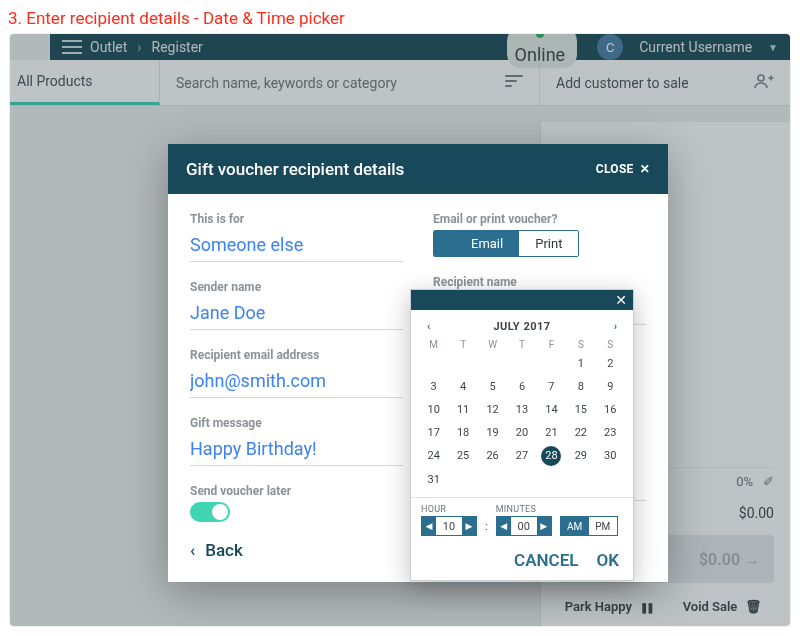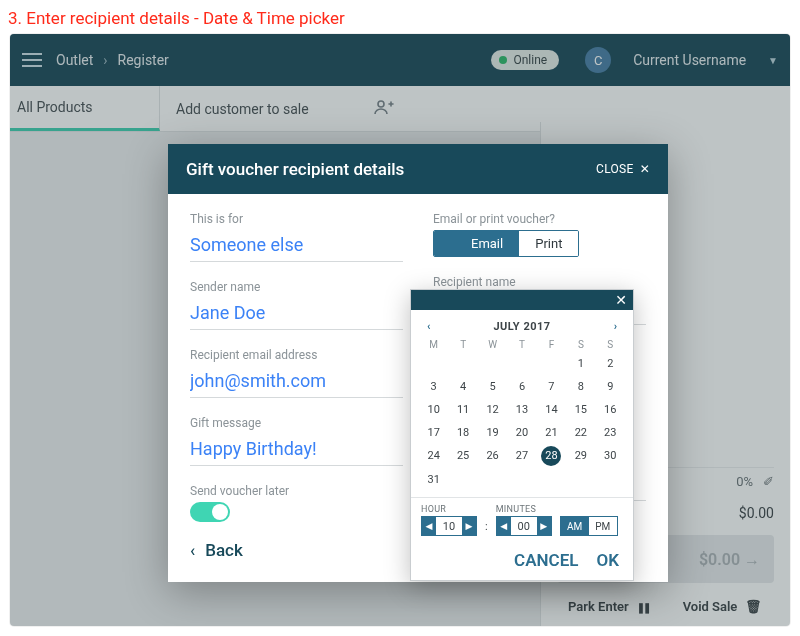--- a/index.html
+++ b/index.html
@@ -3,27 +3,27 @@
 <meta charset="utf-8">
 <style>
   * { box-sizing: border-box; margin: 0; padding: 0; font-family: -apple-system, BlinkMacSystemFont, "Segoe UI", Roboto, Helvetica, Arial, sans-serif; }
   body { background: #fff; width: 800px; height: 636px; overflow: hidden; position: relative; }
 
   .annotation { color: #ff2a1a; font-size: 17px; padding: 8px 8px 4px 8px; font-weight: 400; }
 
   .app { position: absolute; left: 10px; right: 10px; top: 34px; bottom: 10px; background: #eef0f1; border-radius: 4px; overflow: hidden; box-shadow: 0 0 0 1px rgba(0,0,0,.06); }
 
   
-  .topbar { height: 52px; background: #1c4a5a; display: flex; align-items: center; color: #e8eef1; padding: 0 12px; gap: 14px; }
+  .topbar { height: 26px; background: #1c4a5a; display: flex; align-items: center; color: #e8eef1; padding: 0 12px; gap: 8px; margin-left: 40px; }
   .hamburger { width: 20px; height: 14px; display: flex; flex-direction: column; justify-content: space-between; cursor: pointer; }
   .hamburger span { height: 2px; background: #cfe0e7; display: block; }
   .crumb { display: flex; align-items: center; gap: 10px; font-size: 14px; }
   .crumb .sep { color: #9ab5bf; }
   .topbar .spacer { flex: 1; }
-  .pill { background: #e6ece9; color: #394648; border-radius: 14px; padding: 3px 12px 3px 8px; font-size: 12px; display: inline-flex; align-items: center; gap: 6px; }
+  .pill { background: #e6ece9; color: #394648; border-radius: 14px; padding: 3px 12px 3px 8px; font-size: 18px; display: inline-flex; align-items: center; gap: 6px; flex-direction: column; }
   .pill .dot { width: 8px; height: 8px; border-radius: 50%; background: #2fb96a; }
   .avatar { width: 26px; height: 26px; border-radius: 50%; background: #4a7fa7; color: #fff; display: inline-flex; align-items: center; justify-content: center; font-size: 13px; margin-left: 12px; }
   .username { font-size: 14px; margin-left: 8px; color: #e8eef1; }
   .chevd { margin-left: 8px; font-size: 10px; color: #bcd4dc; }
 
   
   .secbar { height: 46px; background: #fff; display: flex; align-items: stretch; border-bottom: 1px solid #e1e4e6; }
   .tab { width: 150px; display: flex; align-items: center; padding-left: 7px; font-size: 14px; color: #4a5256; border-right: 1px solid #e1e4e6; border-bottom: 3px solid #40d0b0; }
   .search { flex: 1; display: flex; align-items: center; padding: 0 16px; color: #9aa2a6; font-size: 14px; gap: 10px; border-right: 1px solid #e1e4e6; }
   .search input { flex: 1; border: 0; font-size: 14px; outline: none; color: #4a5256; background: transparent; }
@@ -40,25 +40,25 @@
   .discrow { display: flex; align-items: center; justify-content: flex-end; gap: 10px; color: #6d7579; font-size: 13px; padding: 6px 0 10px; border-top: 1px solid #eceeef; }
   .amount { text-align: right; font-size: 14px; color: #3e4549; padding: 6px 0 14px; }
   .paynow { background: #e8eaec; color: #aeb4b8; border-radius: 4px; height: 48px; display: flex; align-items: center; justify-content: space-between; padding: 0 14px; font-size: 16px; font-weight: 600; }
   .bottomrow { display: flex; gap: 10px; margin-top: 16px; }
   .bottomrow .btn { flex: 1; text-align: center; font-size: 13px; color: #3e4549; font-weight: 600; display: flex; align-items: center; justify-content: center; gap: 8px; }
 
   
   .modal { position: absolute; left: 158px; top: 110px; width: 500px; background: #fff; box-shadow: 0 10px 40px rgba(0,0,0,.3); }
   .modal-head { background: #18495a; color: #fff; height: 50px; display: flex; align-items: center; justify-content: space-between; padding: 0 18px; }
   .modal-head h2 { font-size: 17px; font-weight: 500; }
-  .closebtn { font-size: 12px; font-weight: 400; letter-spacing: .3px; display: flex; align-items: flex-end; gap: 6px; cursor: pointer; }
+  .closebtn { font-size: 12px; font-weight: 700; letter-spacing: .3px; display: flex; align-items: flex-end; gap: 6px; cursor: pointer; }
   .modal-body { padding: 18px 22px 22px; }
   .cols { display: flex; gap: 30px; }
   .col { flex: 1; min-width: 0; }
-  .label { font-size: 12px; color: #8b9398; margin-bottom: 4px; display: block; }
+  .label { font-size: 12px; color: #8b9398; margin-bottom: 4px; display: block; font-weight: bold; }
   .fld { border: 0; border-bottom: 1px solid #d5d9db; font-size: 18px; color: #3b82f6; padding: 4px 0 6px; margin-bottom: 18px; outline: none; width: 100%; background: transparent; }
   .seg { display: inline-flex; border: 1px solid #2c6e8f; border-radius: 2px; overflow: hidden; margin-bottom: 18px; }
   .seg button { border: 0; background: #fff; color: #2f383d; font-size: 13px; padding: 5px 16px; cursor: pointer; }
   .seg button.active { background: #2c6e8f; color: #fff; padding-left: 37px; }
   .toggle { width: 40px; height: 20px; border-radius: 10px; background: #3fd5b3; position: relative; }
   .toggle::after { content: ""; position: absolute; right: 2px; top: 2px; width: 16px; height: 16px; background: #fff; border-radius: 50%; }
   .backrow { margin-top: 18px; display: flex; align-items: center; gap: 10px; color: #18495a; font-size: 17px; font-weight: 500; cursor: pointer; }
 
   
   .picker { position: absolute; left: 400px; top: 255px; width: 224px; background: #fff; border: 1px solid #c9cdd0; box-shadow: 0 6px 24px rgba(0,0,0,.25); font-size: 11px; color: #3e4549; }
@@ -110,20 +110,28 @@
       <span class="dot"></span>
       <span>Online</span>
     </div>
     <span class="avatar">C</span>
     <span class="username">Current Username</span>
     <span class="chevd">▼</span>
   </div>
 
   <div class="secbar">
     <div class="tab">All Products</div>
+    <div class="search">
+      <input placeholder="Search name, keywords or category" style="">
+      <span class="sorticon">
+        <svg width="18" height="14" viewBox="0 0 18 14">
+            <path d="M1 2h16M1 7h10M1 12h5" stroke="#7a838a" stroke-width="2" stroke-linecap="round"></path>
+          </svg>
+      </span>
+    </div>
     <div class="custadd">
       <span>Add customer to sale</span>
       <span class="addico">
         <svg width="20" height="16" viewBox="0 0 20 16">
             <circle cx="7" cy="5" r="3" fill="none" stroke="#7a838a" stroke-width="1.6"></circle>
             <path d="M1 15c0-3 3-5 6-5s6 2 6 5" fill="none" stroke="#7a838a" stroke-width="1.6"></path>
             <path d="M15 5h4M17 3v4" stroke="#7a838a" stroke-width="1.6" stroke-linecap="round"></path>
           </svg>
       </span>
     </div>
@@ -135,21 +143,21 @@
       <span>0%</span>
       <span class="pen"></span>
     </div>
     <div class="amount">$0.00</div>
     <div class="paynow">
       <span>Pay Now</span>
       <span><span>$0.00</span> <span class="rarr"></span></span>
     </div>
     <div class="bottomrow">
       <div class="btn">
-          <span>Park Enter</span>
+          <span>Park Happy</span>
           <span class="pause"></span>
         </div>
       <div class="btn">
           <span>Void Sale</span>
           <span class="trash"></span>
         </div>
     </div>
   </div>
 
   <div class="dim"></div>

